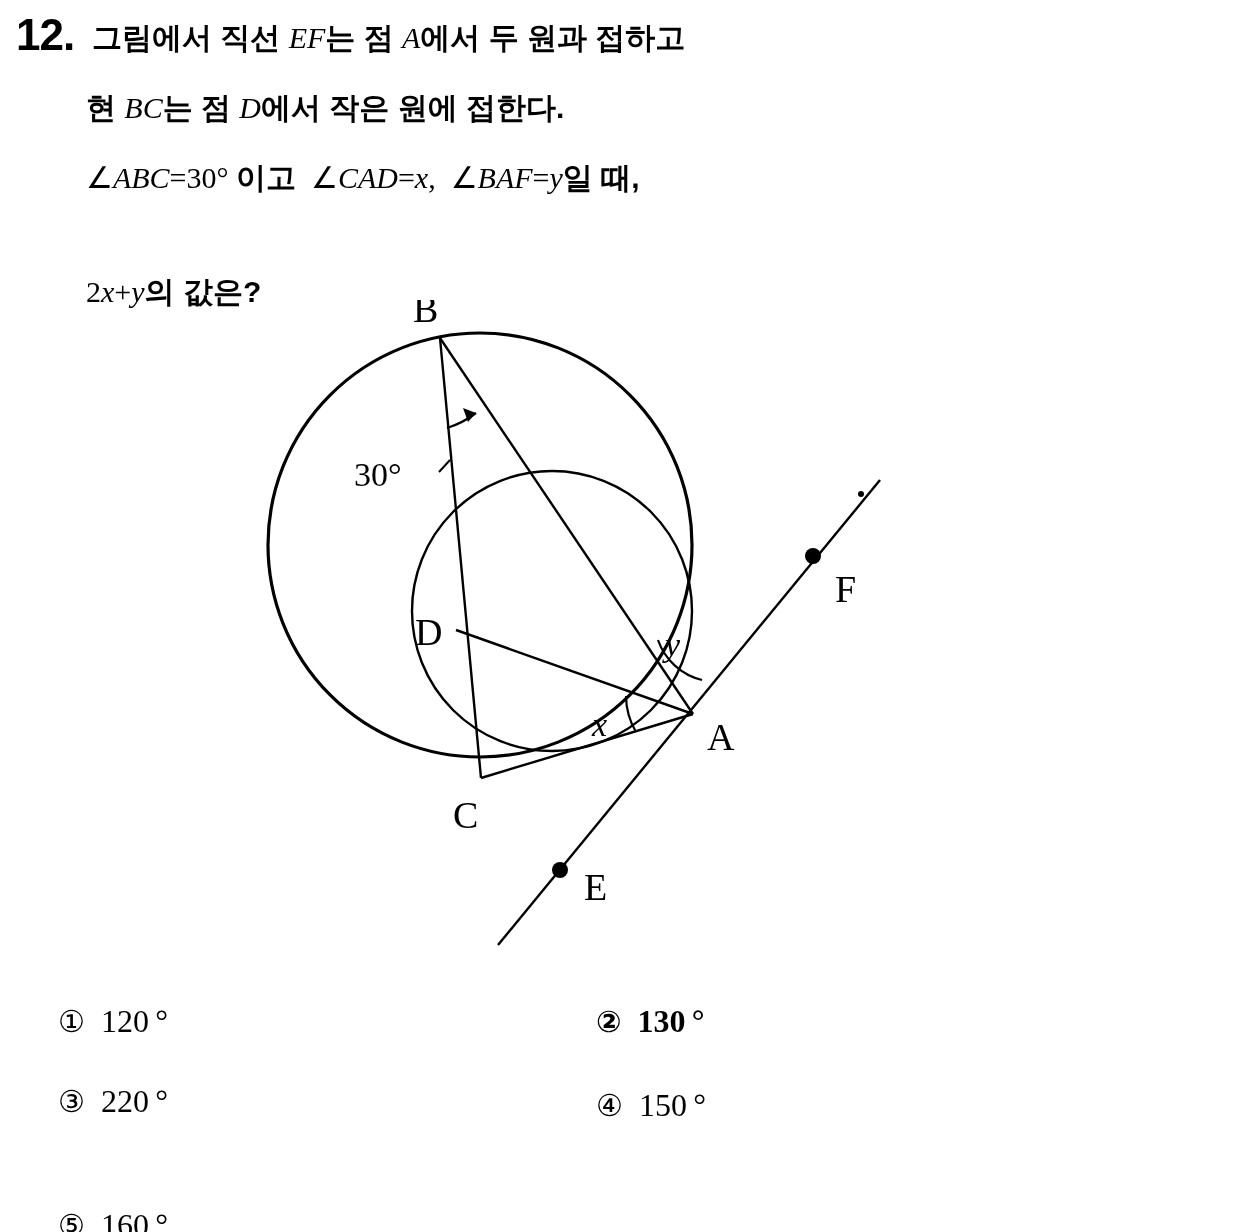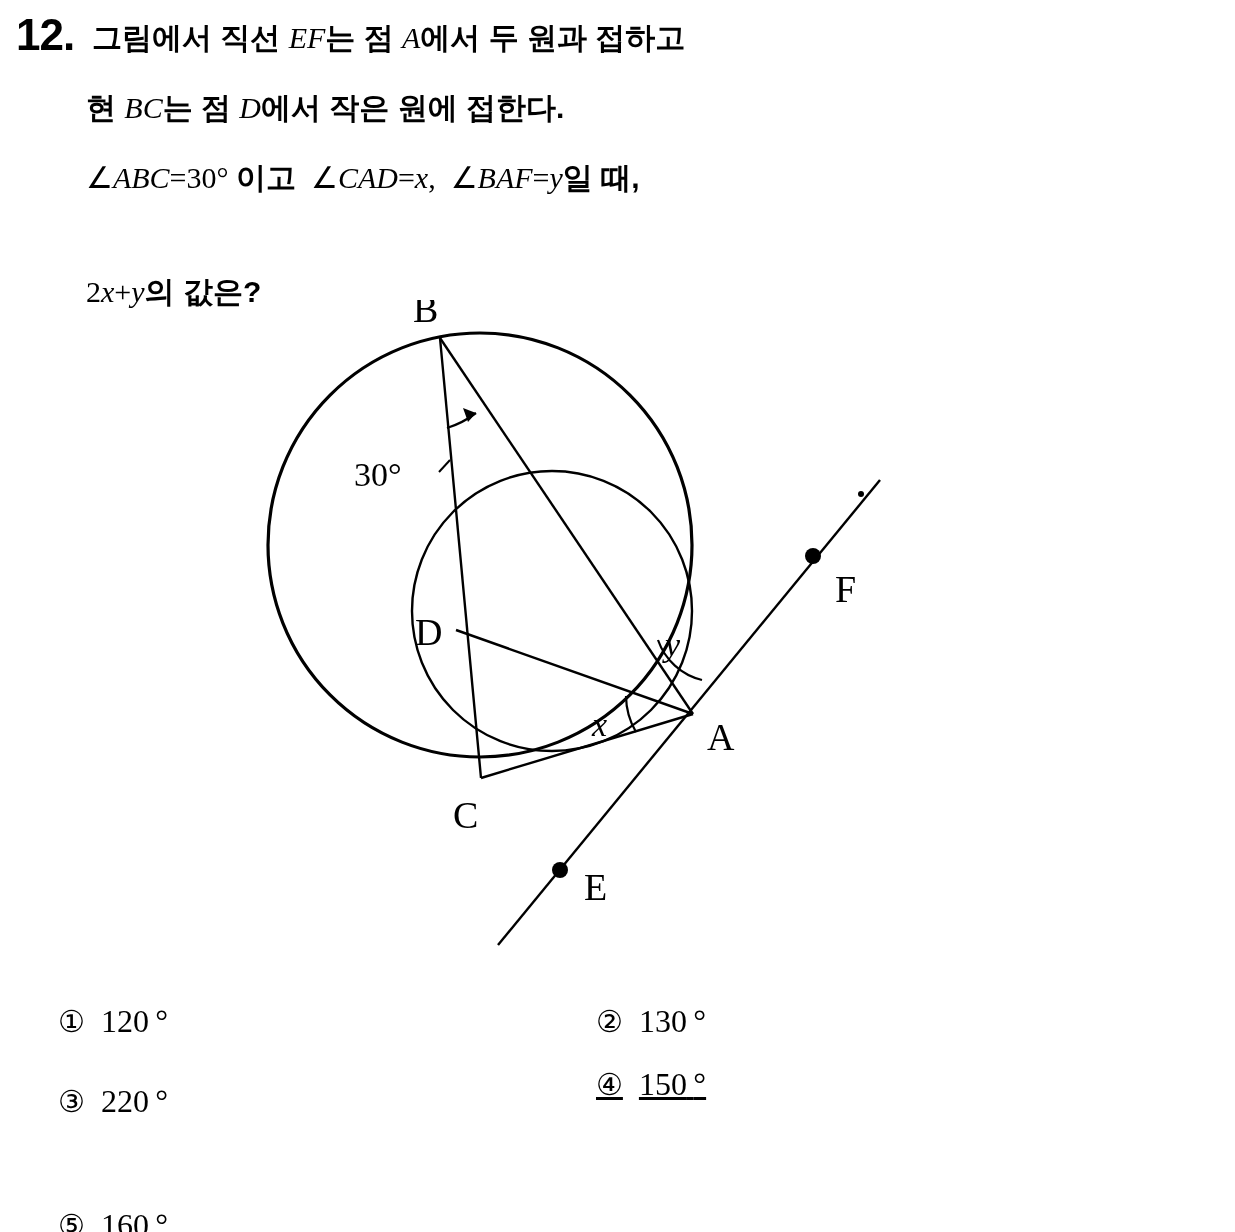--- a/index.html
+++ b/index.html
@@ -85,23 +85,23 @@
     font-size: 32px;
     white-space: nowrap;
     font-family: "Liberation Serif", serif;
   }
   .choice .circnum {
     font-family: "DejaVu Sans", sans-serif;
     font-size: 30px;
     margin-right: 16px;
   }
   .c1 { left: 58px; top: 8px; }
-  .c2 { left: 596px; top: 8px; }
+  .c2 { left: 596px; top: 8px; font-weight: bold; }
   .c3 { left: 58px; top: 88px; }
-  .c4 { left: 596px; top: 71px; text-decoration: underline; }
+  .c4 { left: 596px; top: 92px; }
   .c5 { left: 58px; top: 168px; margin-top: 44px; }
   .deg { font-family: "Liberation Serif", serif; }
 </style>
 </head>
 <body>
 
 <div class="question">
 
   <div class="q-number">12.</div>
 

